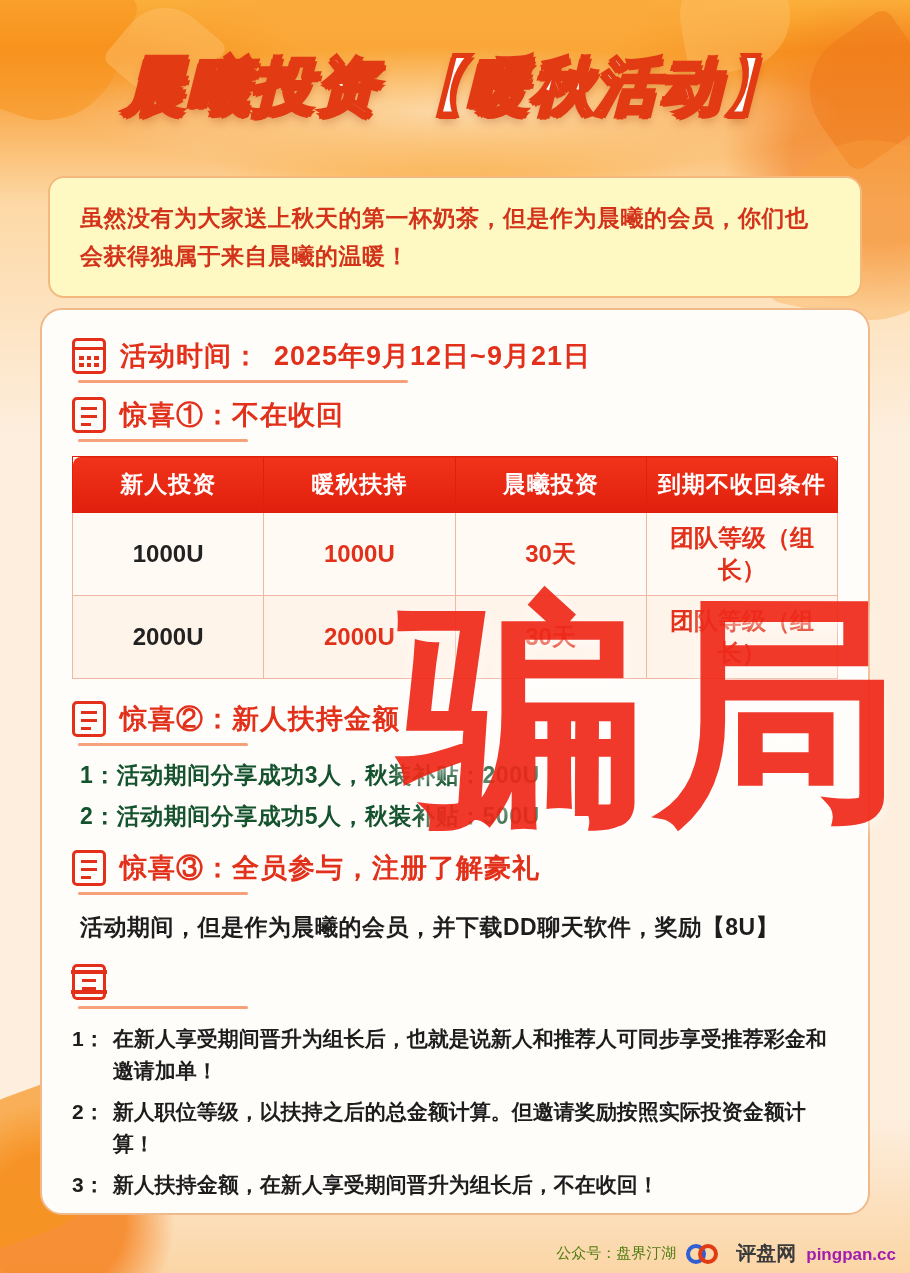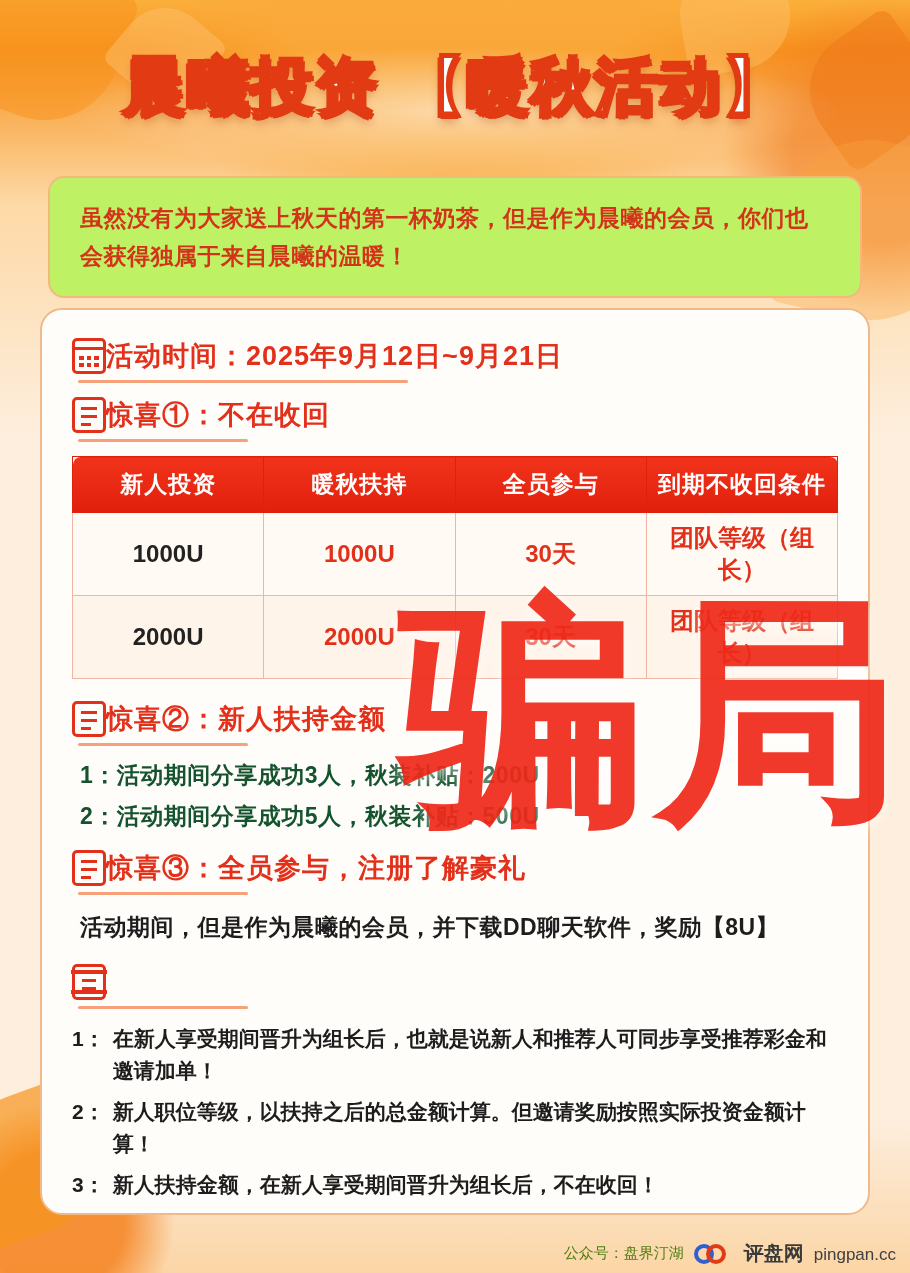--- a/index.html
+++ b/index.html
@@ -29,60 +29,60 @@
   .leaf4 { width:140px;height:140px; left:-40px; bottom:40px; background:#f7941e; opacity:.7; transform:rotate(-20deg);}
   .leaf5 { width:90px;height:90px; left:120px; top:8px; background:#fdc06a; opacity:.5; transform:rotate(40deg);}
   .leaf6 { width:110px;height:110px; right:120px; top:-40px; background:#fdc06a; opacity:.45; transform:rotate(-10deg);}
   .halo {
     position:absolute; left:50%; top:46px; transform:translateX(-50%);
     width:780px; height:130px; border-radius:50%;
     background:radial-gradient(ellipse at center, rgba(255,255,255,.55), rgba(255,255,255,0) 70%);
   }
 
   
-  .title-wrap { position:absolute; left:0; right:0; top:44px; text-align:center; }
+  .title-wrap { position:absolute; left:0; right:0; top:44px; text-align:center;font-style:italic; }
   .title {
     display:inline-block;
     font-family:"DejaVu Sans", sans-serif;
     font-size:62px; font-weight:bold; letter-spacing:2px;
     color:#ffffff;
     -webkit-text-stroke:3px #e23b13;
     text-shadow:
       0 4px 0 #e23b13,
       3px 3px 0 #e23b13,
       -3px 3px 0 #e23b13,
       0 7px 10px rgba(150,40,0,.35);
     white-space:nowrap;
   }
 
   
   .intro {
     position:absolute; left:48px; right:48px; top:176px;
-    background:#bef264;
+    background:#fef9c3;
     border:2px solid #f3b97c;
     border-radius:16px;
     padding:22px 30px 20px 30px;
     color:#d2331a;
     font-size:23px; font-weight:bold; line-height:1.65;
     letter-spacing:.5px;
   }
 
   
   .card {
     position:absolute; left:40px; right:40px; top:308px; bottom:58px;
     background:#fffdfa;
     border:2px solid #f0b98a;
     border-radius:22px;
     padding:28px 30px 20px 30px;
     overflow:hidden;
   }
 
   
   .sec {
-    display:flex; align-items:center; gap:0;
+    display:flex; align-items:center; gap:14px;
     margin:0 0 6px 0;
   }
   .sec .ico { flex:0 0 auto; }
   .sec-title {
     color:#e2301a; font-size:27px; font-weight:bold; letter-spacing:1px;
     white-space:nowrap;
   }
   .underline {
     height:3px; background:#f6a17a; border-radius:2px;
     margin:2px 0 14px 6px; width:170px;
@@ -179,21 +179,21 @@
   .logo-mark {
     width:40px; height:26px; position:relative; display:inline-block;
   }
   .logo-mark i, .logo-mark b {
     position:absolute; top:3px; width:20px; height:20px; border-radius:50%;
     border:4px solid #2f5fd0; background:transparent;
   }
   .logo-mark i { left:0; }
   .logo-mark b { left:12px; border-color:#e23b13; }
   .brand { font-size:20px; color:#3a3a3a; font-weight:bold; }
-  .brand small { font-size:17px; color:#404040; font-weight:normal;margin-top:24px; }
+  .brand small { font-size:17px; color:#a21caf; font-weight:bold;margin-top:24px; }
 </style>
 </head>
 <body>
 
 <div class="bg">
   <div class="bg-leaf leaf1"></div>
   <div class="bg-leaf leaf2"></div>
   <div class="bg-leaf leaf3"></div>
   <div class="bg-leaf leaf4"></div>
   <div class="bg-leaf leaf5"></div>
@@ -235,21 +235,21 @@
     </span>
     <span class="sec-title">惊喜①：不在收回</span>
   </div>
   <div class="underline"></div>
 
   <table class="support">
     <thead>
       <tr>
         <th>新人投资</th>
         <th>暖秋扶持</th>
-        <th>全员参与</th>
+        <th>晨曦投资</th>
         <th>到期不收回条件</th>
       </tr>
     </thead>
     <tbody>
       <tr>
         <td>1000U</td>
         <td class="hl">1000U</td>
         <td class="hl">30天</td>
         <td class="hl">团队等级（组长）</td>
       </tr>

